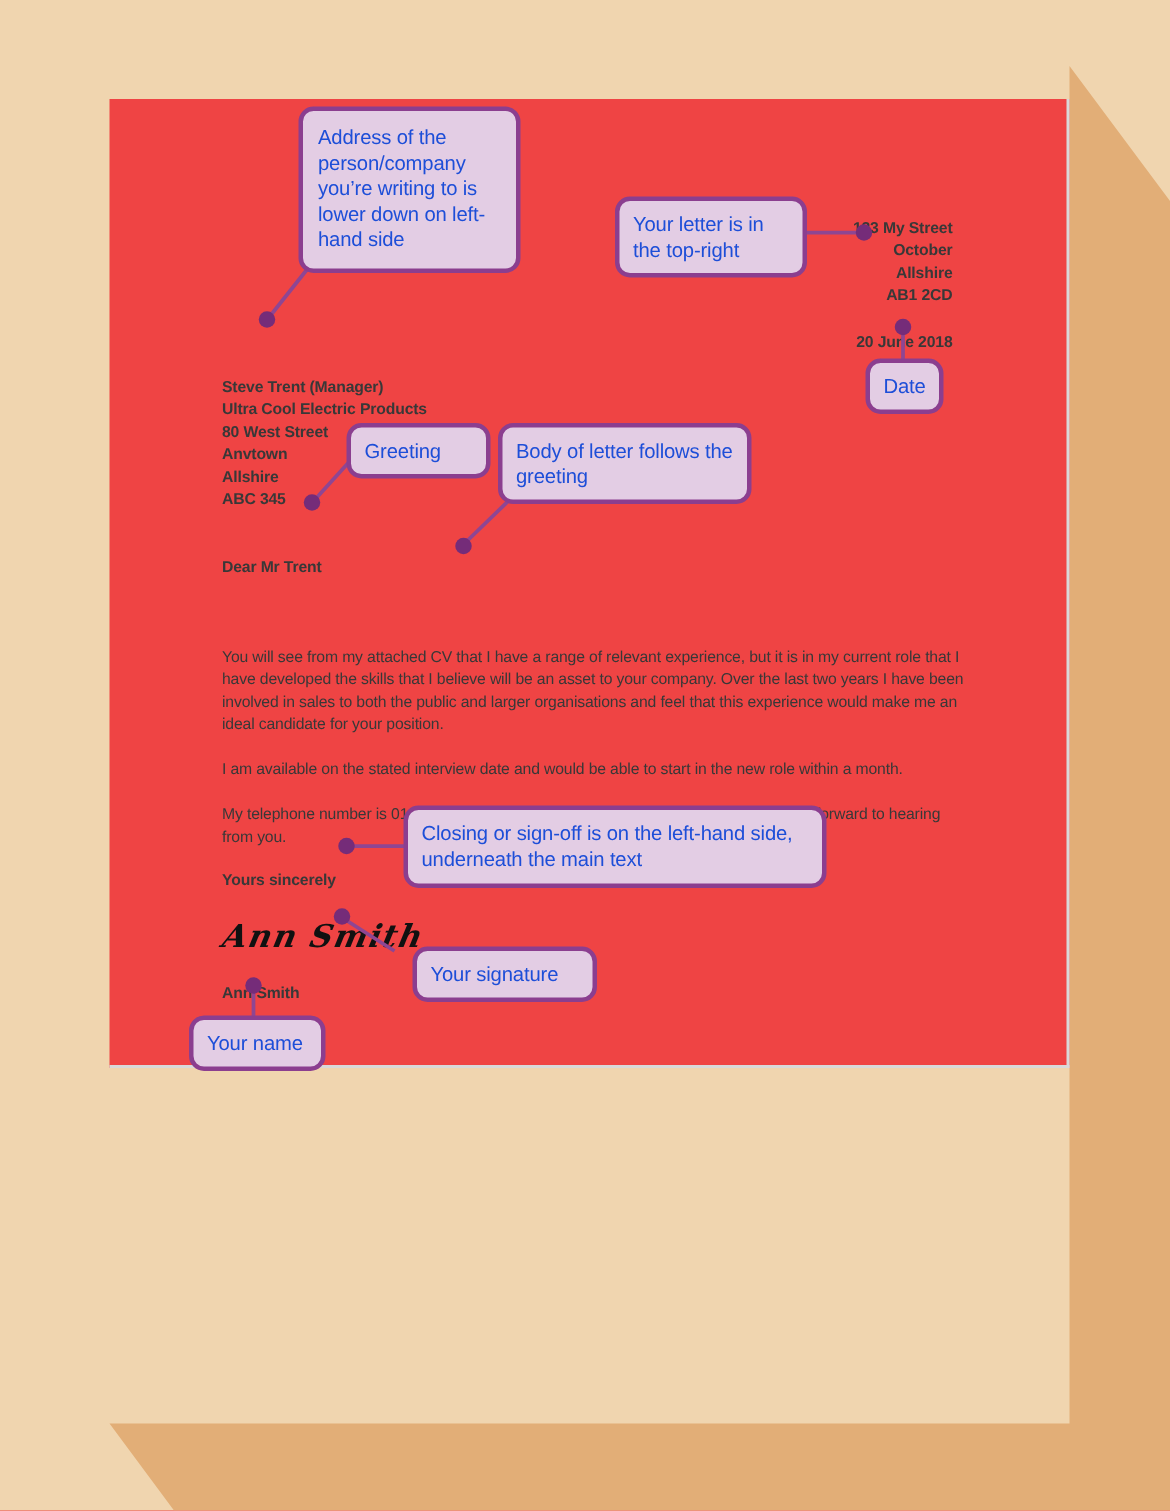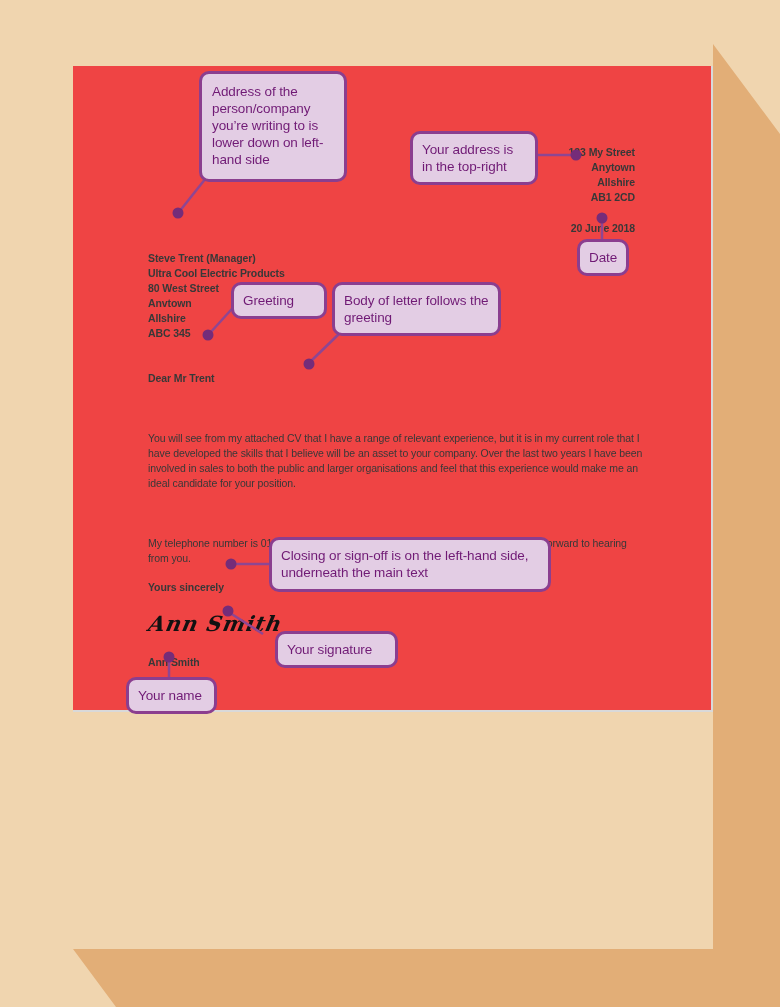--- a/index.html
+++ b/index.html
@@ -55,21 +55,21 @@
     letter-spacing: 1px;
   }
   .typed-name { position: absolute; left: 75px; top: 589px; }
 
   
   .callout {
     position: absolute; z-index: 4;
     background: #e3cde4;
     border: 3px solid #8b3e8f;
     border-radius: 10px;
-    color: #701a75;
+    color: #1d4ed8;
     font-size: 13.5px;
     line-height: 17px;
     letter-spacing: -0.1px;
     padding: 7px 9px;
   }
   .callout.c-recipient { left: 199px; top: 71px;  width: 148px; min-height: 111px; padding: 9px 10px; }
   .callout.c-youraddr  { left: 410px; top: 131px; width: 128px; min-height: 52px; }
   .callout.c-date      { left: 577px; top: 239px; width: 52px;  min-height: 34px; }
   .callout.c-greeting  { left: 231px; top: 270px; width: 96px;  min-height: 34px; margin-top: 12px; }
   .callout.c-body      { left: 332px; top: 282px; width: 169px; min-height: 53px; }
@@ -81,39 +81,40 @@
 <body>
 
 <svg class="bg" viewBox="0 0 780 1007" aria-hidden="true">
   <polygon points="713,44 780,134 780,1007 116,1007 73,949 713,949" fill="#e2ae77"></polygon>
 </svg>
 
 <div class="page">
 
   <div class="addr sender">
     <div>123 My Street</div>
-    <div>Anytown</div>
+    <div>October</div>
     <div>Allshire</div>
     <div>AB1 2CD</div>
   </div>
 
   <div class="line date-line">20 June 2018</div>
 
   <div class="addr recipient">
     <div>Steve Trent (Manager)</div>
     <div>Ultra Cool Electric Products</div>
     <div>80 West Street</div>
     <div>Anvtown</div>
     <div>Allshire</div>
     <div>ABC 345</div>
   </div>
 
   <div class="line greeting">Dear Mr Trent</div>
 
   <p class="para p2">You will see from my attached CV that I have a range of relevant experience, but it is in my current role that I have developed the skills that I believe will be an asset to your company. Over the last two years I have been involved in sales to both the public and larger organisations and feel that this experience would make me an ideal candidate for your position.</p>
+  <p class="para p3">I am available on the stated interview date and would be able to start in the new role within a month.</p>
   <p class="para p4">My telephone number is 01357 567890 and my email is asmith@compmail.com. I look forward to hearing from you.</p>
 
   <div class="line closing">Yours sincerely</div>
   <div class="signature">Ann Smith</div>
   <div class="line typed-name">Ann Smith</div>
 </div>
 
 <svg class="connectors" viewBox="0 0 780 1007" aria-hidden="true">
   <g stroke="#8e4693" stroke-width="2.5" fill="#752c79">
     <line x1="206" y1="178" x2="179" y2="212"></line>
@@ -136,19 +137,19 @@
 
     <line x1="263" y1="634" x2="230" y2="613"></line>
     <circle cx="228" cy="611" r="5.5" stroke="none"></circle>
 
     <line x1="169" y1="678" x2="169" y2="660"></line>
     <circle cx="169" cy="657" r="5.5" stroke="none"></circle>
   </g>
 </svg>
 
 <div class="callout c-recipient">Address of the person/company you’re writing to is lower down on left-hand side</div>
-<div class="callout c-youraddr">Your address is in the top-right</div>
+<div class="callout c-youraddr">Your letter is in the top-right</div>
 <div class="callout c-date">Date</div>
 <div class="callout c-greeting">Greeting</div>
 <div class="callout c-body">Body of letter follows the greeting</div>
 <div class="callout c-closing">Closing or sign-off is on the left-hand side, underneath the main text</div>
 <div class="callout c-signature">Your signature</div>
 <div class="callout c-name">Your name</div>
 
 </body></html>

